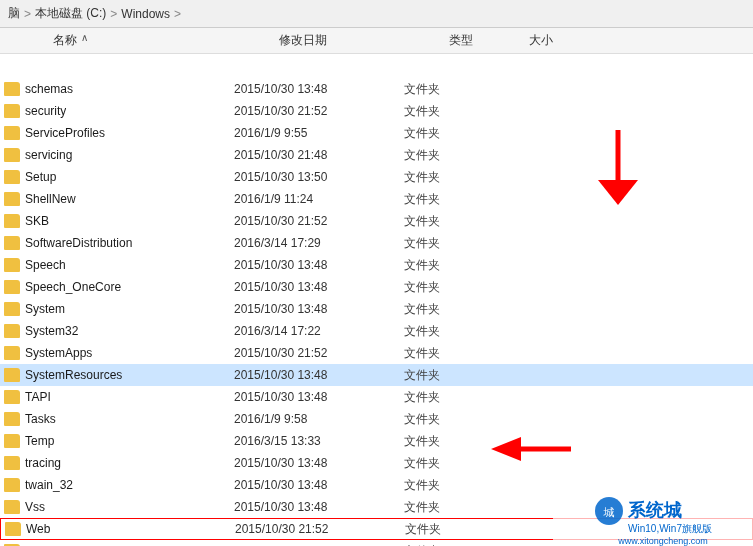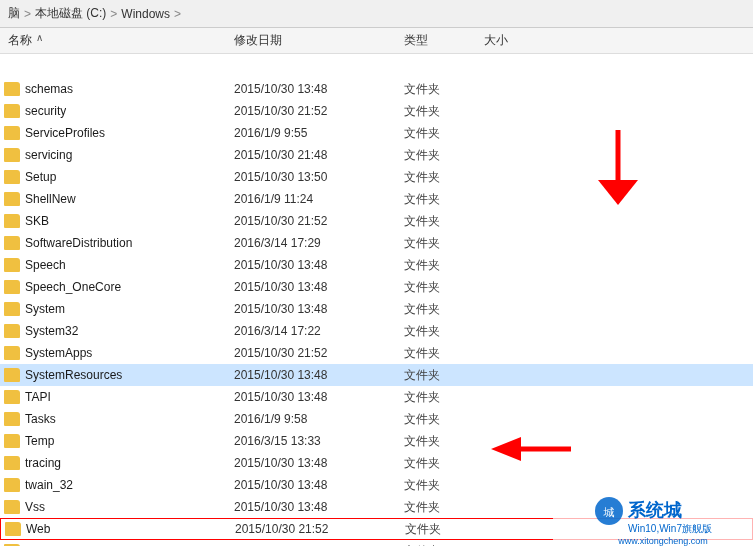--- a/index.html
+++ b/index.html
@@ -39,20 +39,21 @@
       padding: 0 4px;
       font-size: 12px;
       color: #333;
       position: relative;
     }
     .col-name-header {
       width: 230px;
       display: flex;
       gap: 4px;
       padding-left: 4px;
+      margin-left: 45px;
     }
     .col-date-header {
       width: 170px;
     }
     .col-type-header {
       width: 80px;
     }
     .col-size-header {
       width: 80px;
     }

